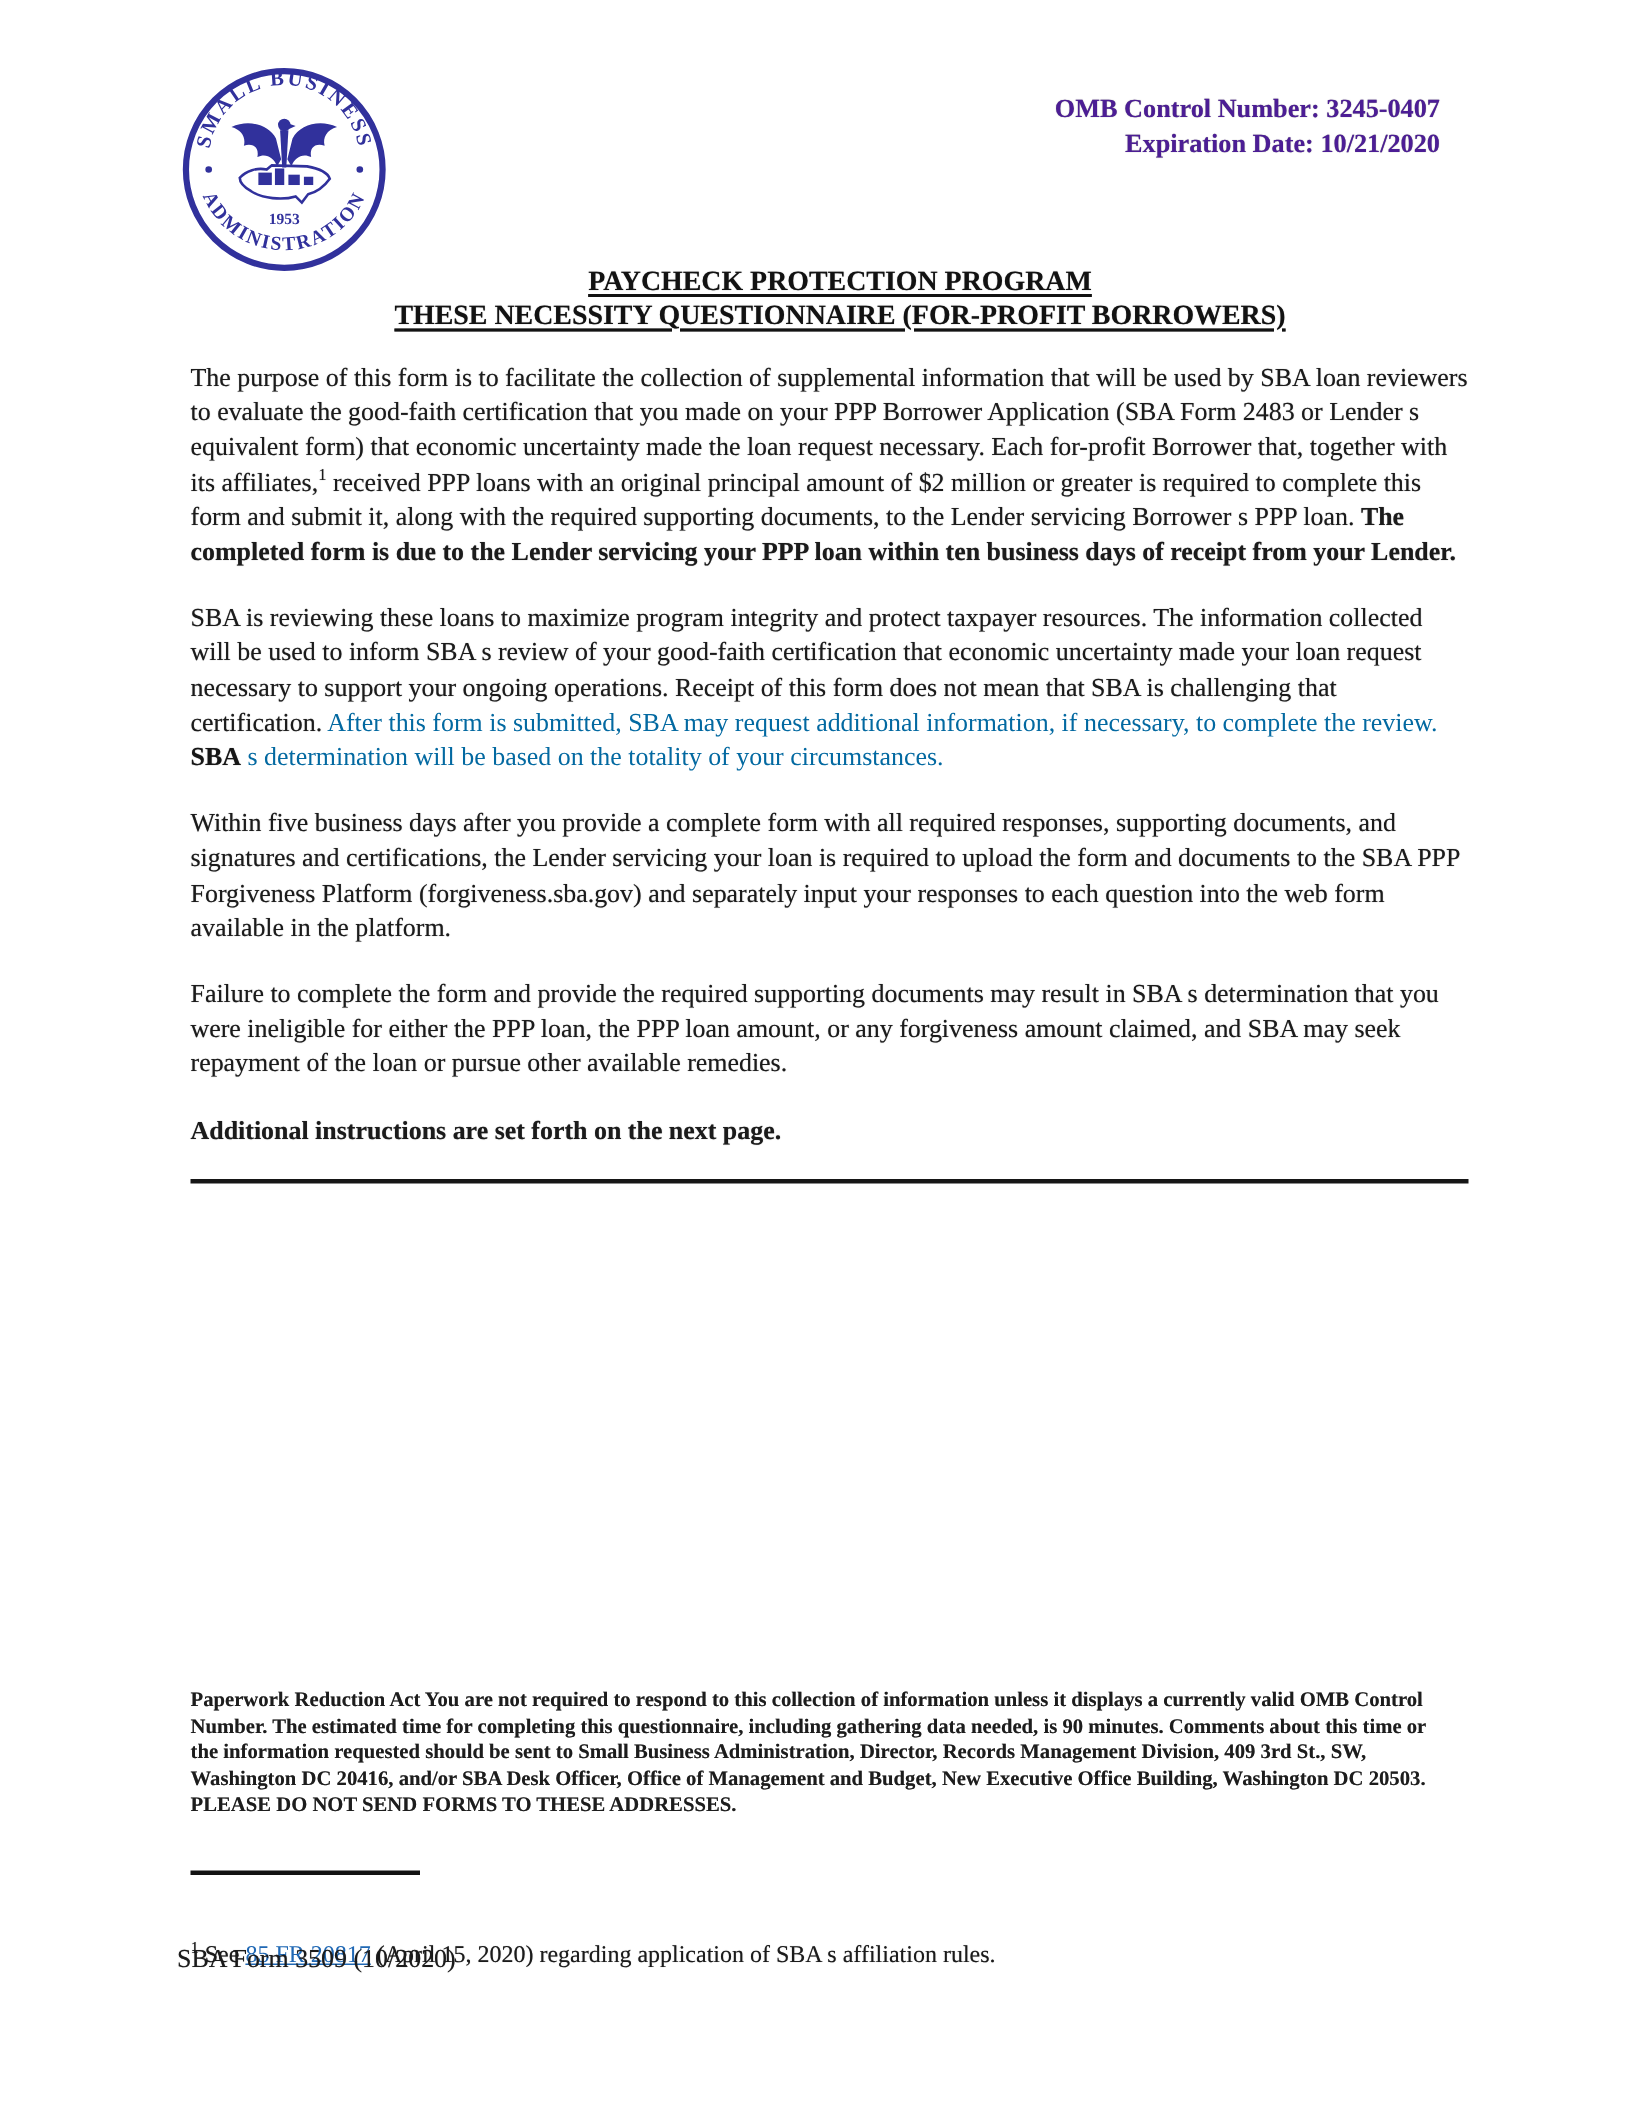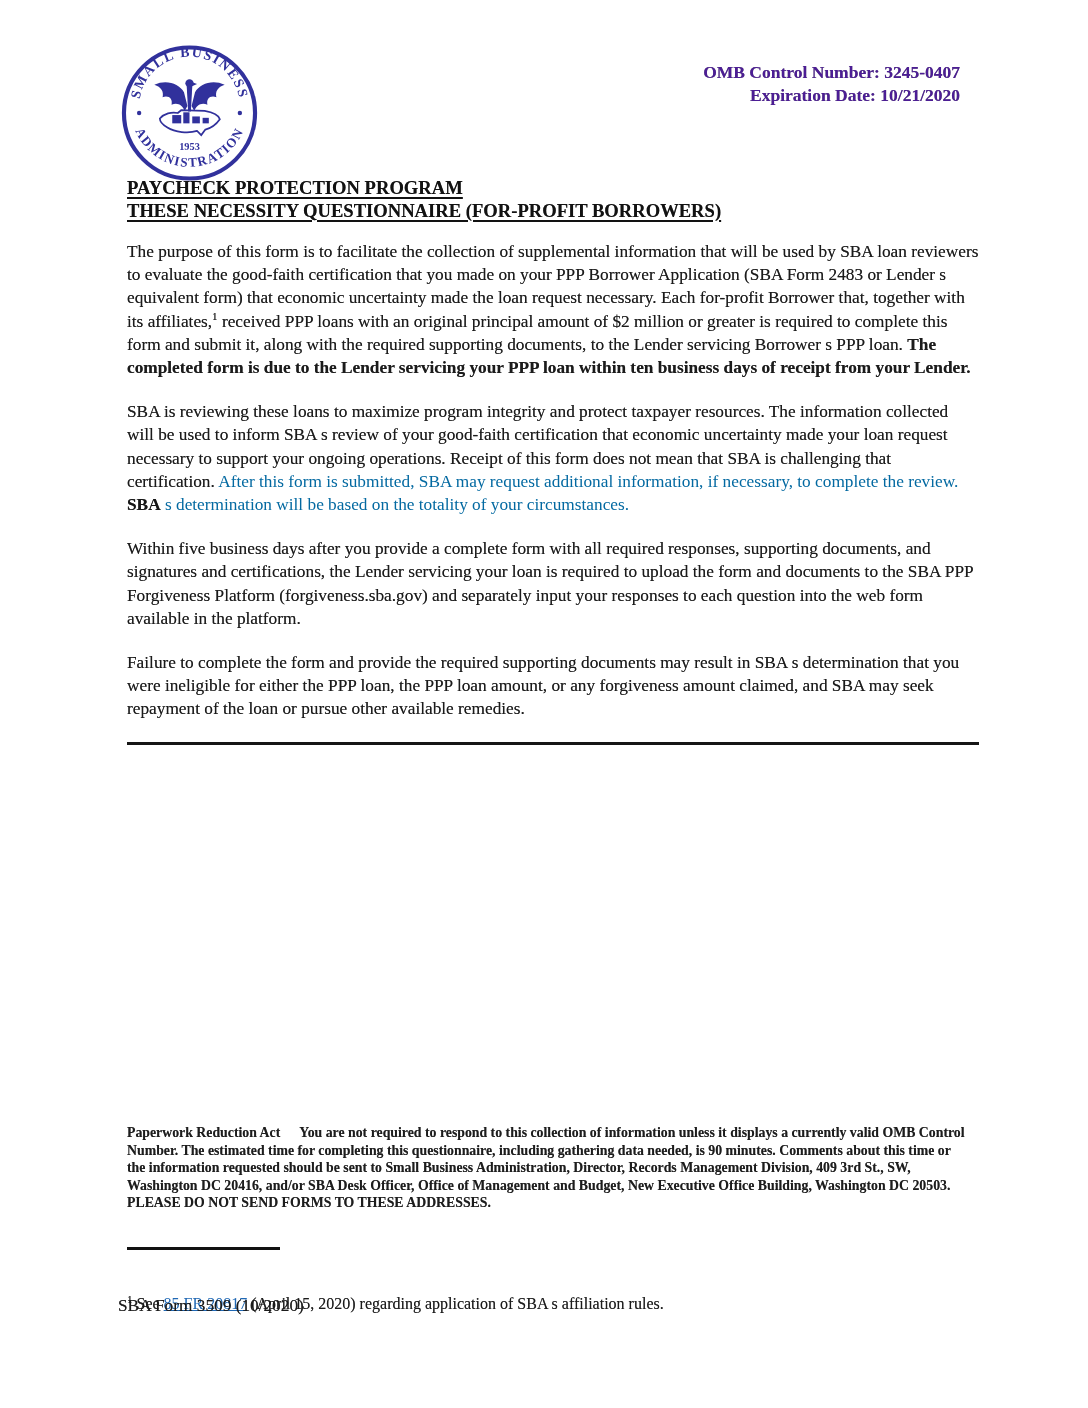--- a/index.html
+++ b/index.html
@@ -36,21 +36,21 @@
     color: #4c1d95;
     text-shadow: 0 0 0.6px rgba(0,0,0,0.5);
   }
 
   
   .doc-title {
     position: absolute;
     top: 177px;
     left: 127px;
     width: 866px;
-    text-align: left;
+    text-align: center;
     font-weight: bold;
     font-size: 18.6px;
     line-height: 22.5px;
     color: #121212;
     text-shadow: 0 0 0.6px rgba(0,0,0,0.55);
   }
   .doc-title .u {
     text-decoration: underline;
     text-decoration-thickness: 2px;
     text-underline-offset: 3px;
@@ -94,21 +94,21 @@
     position: absolute;
     top: 1124px;
     left: 127px;
     width: 840px;
     font-size: 13.8px;
     line-height: 17.6px;
     font-weight: bold;
     color: #1d1d1d;
     text-shadow: 0 0 0.4px rgba(0,0,0,0.45);
   }
-  .paperwork .head { margin-right: 16px; font-family: Liberation Serif, serif; }
+  .paperwork .head { margin-right: 0; font-family: Liberation Serif, serif; }
 
   .fn-sep {
     position: absolute;
     top: 1247px;
     left: 127px;
     width: 153px;
     height: 3px;
     background: #121212;
   }
   .footnote {
@@ -183,20 +183,21 @@
 
   <div class="content">
     <p><span>The purpose of this form is to facilitate the collection of supplemental information that will be used by SBA loan reviewers to evaluate the good-faith certification that you made on your PPP Borrower Application (SBA Form 2483 or Lender s equivalent form) that economic uncertainty made the loan request necessary.  Each for-profit Borrower that, together with its affiliates,</span><sup>1</sup><span> received PPP loans with an original principal amount of $2 million or greater is required to complete this form and submit it, along with the required supporting documents, to the Lender servicing Borrower s PPP loan.  </span><b>The completed form is due to the Lender servicing your PPP loan within ten business days of receipt from your Lender.</b></p>
 
     <p><span>SBA is reviewing these loans to maximize program integrity and protect taxpayer resources.  The information collected will be used to inform SBA s review of your good-faith certification that economic uncertainty made your loan request necessary to support your ongoing operations.  Receipt of this form does not mean that SBA is challenging that certification.  </span><span class="light">After this form is submitted, SBA may request additional information, if necessary, to complete the review.  </span><b class="dark">SBA</b><span class="light"> s determination will be based on the totality of your circumstances.</span></p>
 
     <p>Within five business days after you provide a complete form with all required responses, supporting documents, and signatures and certifications, the Lender servicing your loan is required to upload the form and documents to the SBA PPP Forgiveness Platform (forgiveness.sba.gov) and separately input your responses to each question into the web form available in the platform.</p>
 
     <p>Failure to complete the form and provide the required supporting documents may result in SBA s determination that you were ineligible for either the PPP loan, the PPP loan amount, or any forgiveness amount claimed, and SBA may seek repayment of the loan or pursue other available remedies.</p>
 
+    <p class="note">Additional instructions are set forth on the next page.</p>
 
     <div class="rule"></div>
   </div>
 
   <div class="paperwork"><b class="head">Paperwork Reduction Act</b><span> You are not required to respond to this collection of information unless it displays a currently valid OMB Control Number. The estimated time for completing this questionnaire, including gathering data needed, is 90 minutes. Comments about this time or the information requested should be sent to Small Business Administration, Director, Records Management Division, 409 3rd St., SW, Washington DC 20416, and/or SBA Desk Officer, Office of Management and Budget, New Executive Office Building, Washington DC 20503. </span><b>PLEASE DO NOT SEND FORMS TO THESE ADDRESSES.</b></div>
 
   <div class="fn-sep"></div>
   <div class="footnote"><sup>1</sup><span> See </span><a class="link">85 FR 20817</a><span> (April 15, 2020) regarding application of SBA s affiliation rules.</span></div>
 
   <div class="page-footer">SBA Form 3509 (10/2020)</div>

